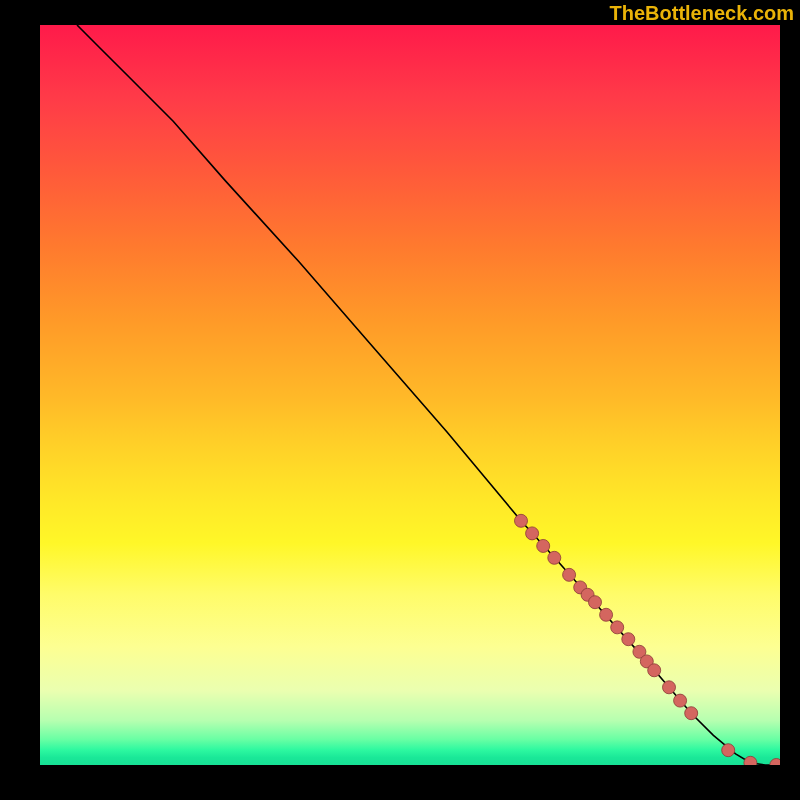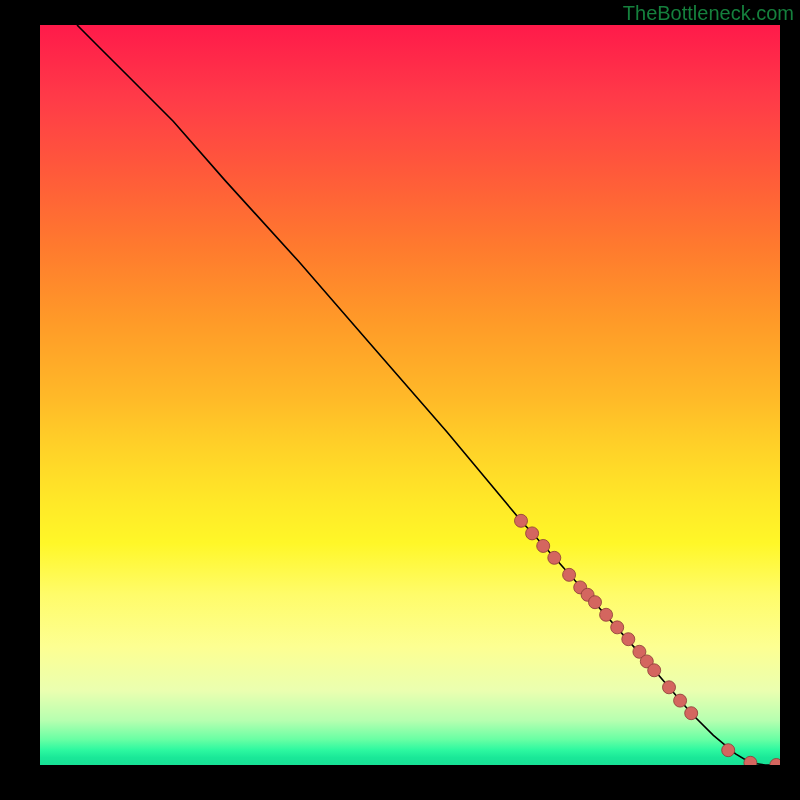--- a/index.html
+++ b/index.html
@@ -8,24 +8,24 @@
     height: 800px;
     background: #000;
     position: relative;
     font-family: Arial, Helvetica, sans-serif;
     overflow: hidden;
   }
   .watermark {
     position: absolute;
     top: 2px;
     right: 6px;
-    color: #15803d;
+    color: #eab308;
     font-size: 20px;
     z-index: 5;
-    font-weight: 400;
+    font-weight: 700;
   }
   .plot-area {
     position: absolute;
     left: 40px;
     top: 25px;
     width: 740px;
     height: 740px;
   }
   .gradient-bg {
     position: absolute;

